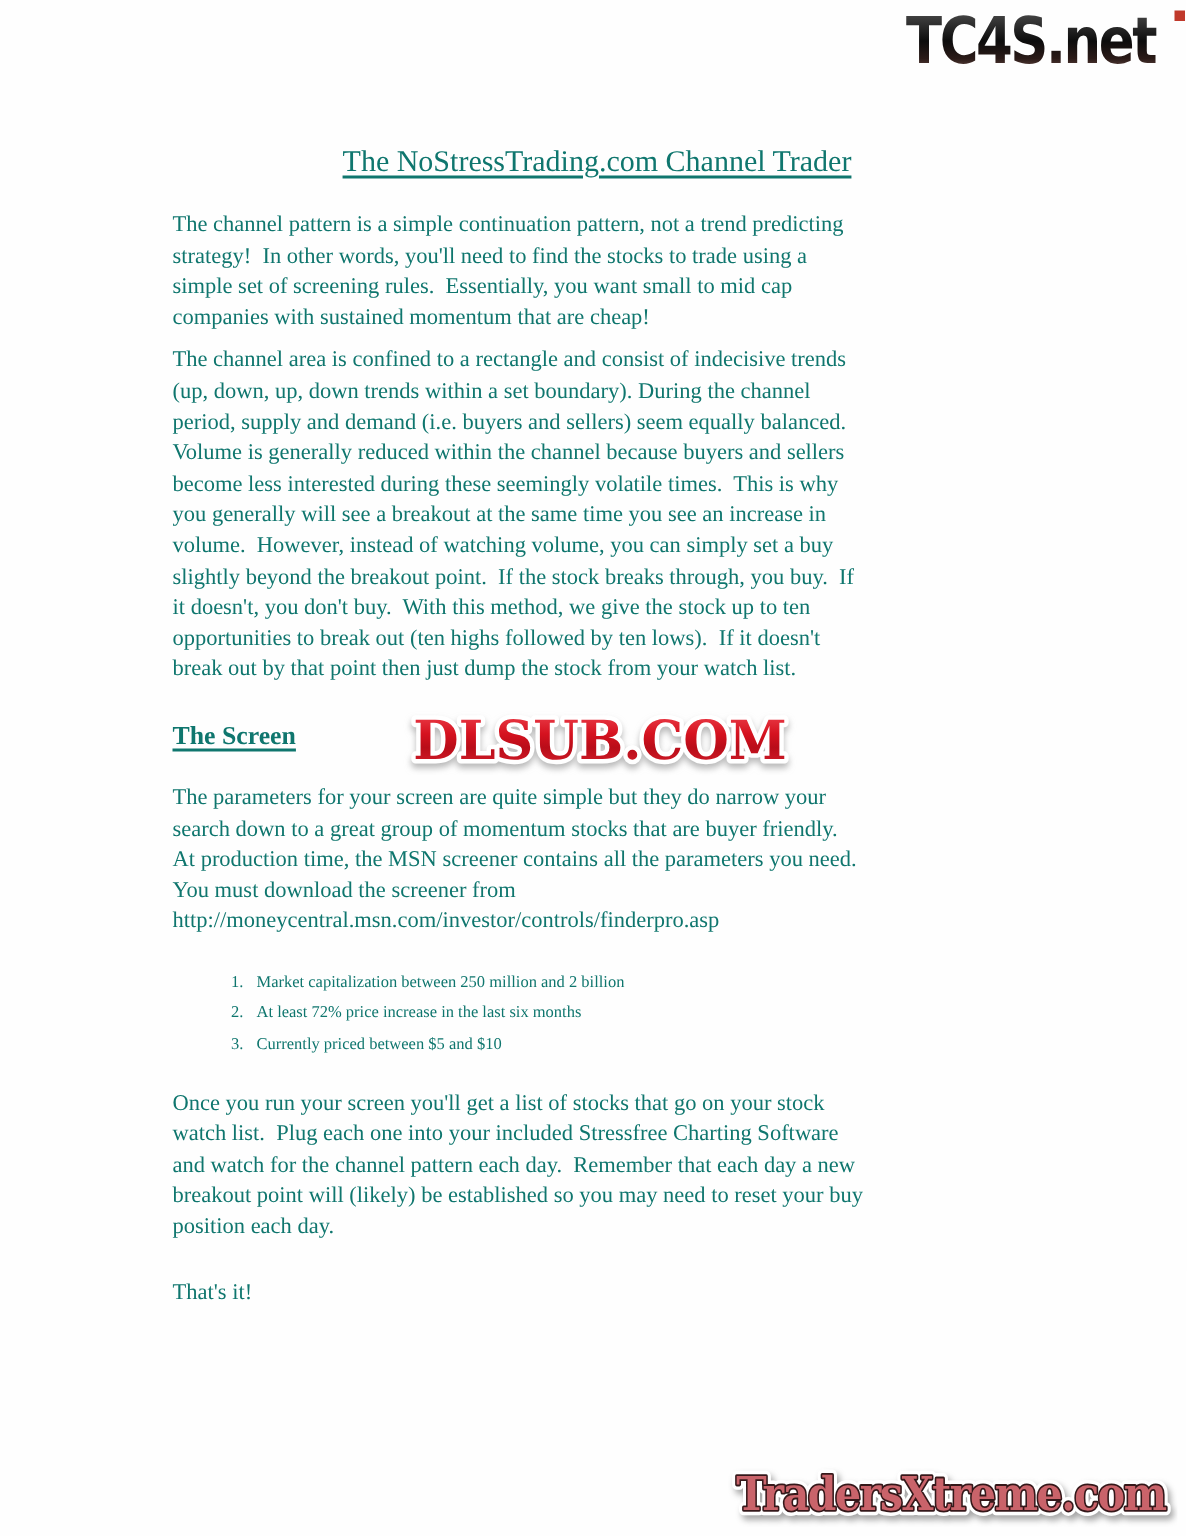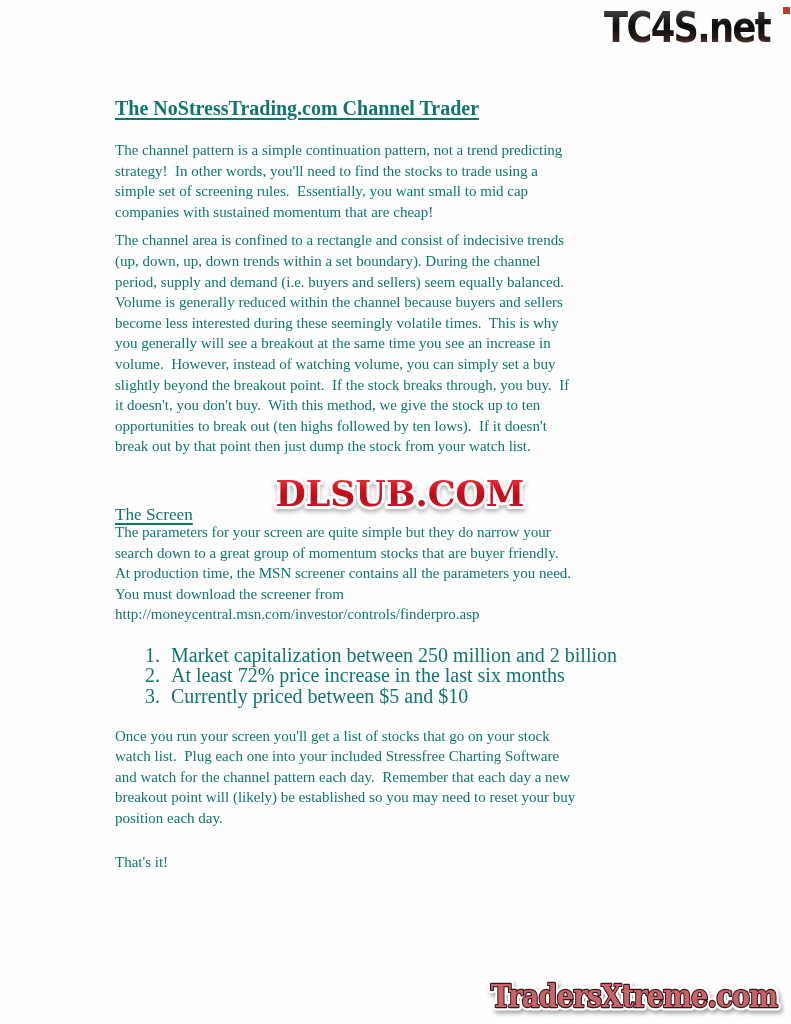--- a/index.html
+++ b/index.html
@@ -36,22 +36,23 @@
 
   
   .doc {
     position: absolute;
     left: 115px;
     top: 95px;
     width: 600px;
   }
   .doc-title {
     width: 566px;
+    text-align: center;
     font-size: 20px;
-    font-weight: bold;
+    font-weight: normal;
     text-decoration: underline;
     text-decoration-thickness: 2px;
     text-underline-offset: 3px;
     line-height: 26px;
   }
   .para {
     font-size: 15px;
     line-height: 20.6px;
     white-space: pre-wrap;
   }
@@ -62,40 +63,39 @@
     position: relative;
     margin-top: 14px;
     height: 46px;
     width: 566px;
   }
   .screen-heading {
     position: absolute;
     left: 0;
     top: 10px;
     font-size: 17.2px;
-    font-weight: normal;
+    font-weight: bold;
     text-decoration: underline;
     text-decoration-thickness: 2px;
     text-underline-offset: 3px;
-    margin-top: 24px;
   }
   .watermark-logo {
     position: absolute;
     left: 140px;
     top: -2px;
     width: 290px;
     height: 48px;
   }
 
   .p-screen  { margin-top: 5px; }
 
   ol.rules {
     margin: 20px 0 0 0;
     padding-left: 50px;
-    font-size: 20px;
+    font-size: 11px;
     line-height: 20.6px;
   }
   ol.rules li { padding-left: 6px; }
 
   .p-thatsit { margin-top: 23px; }
   .p-closing { margin-top: 19px; }
 
   
   .footer-logo {
     position: absolute;

